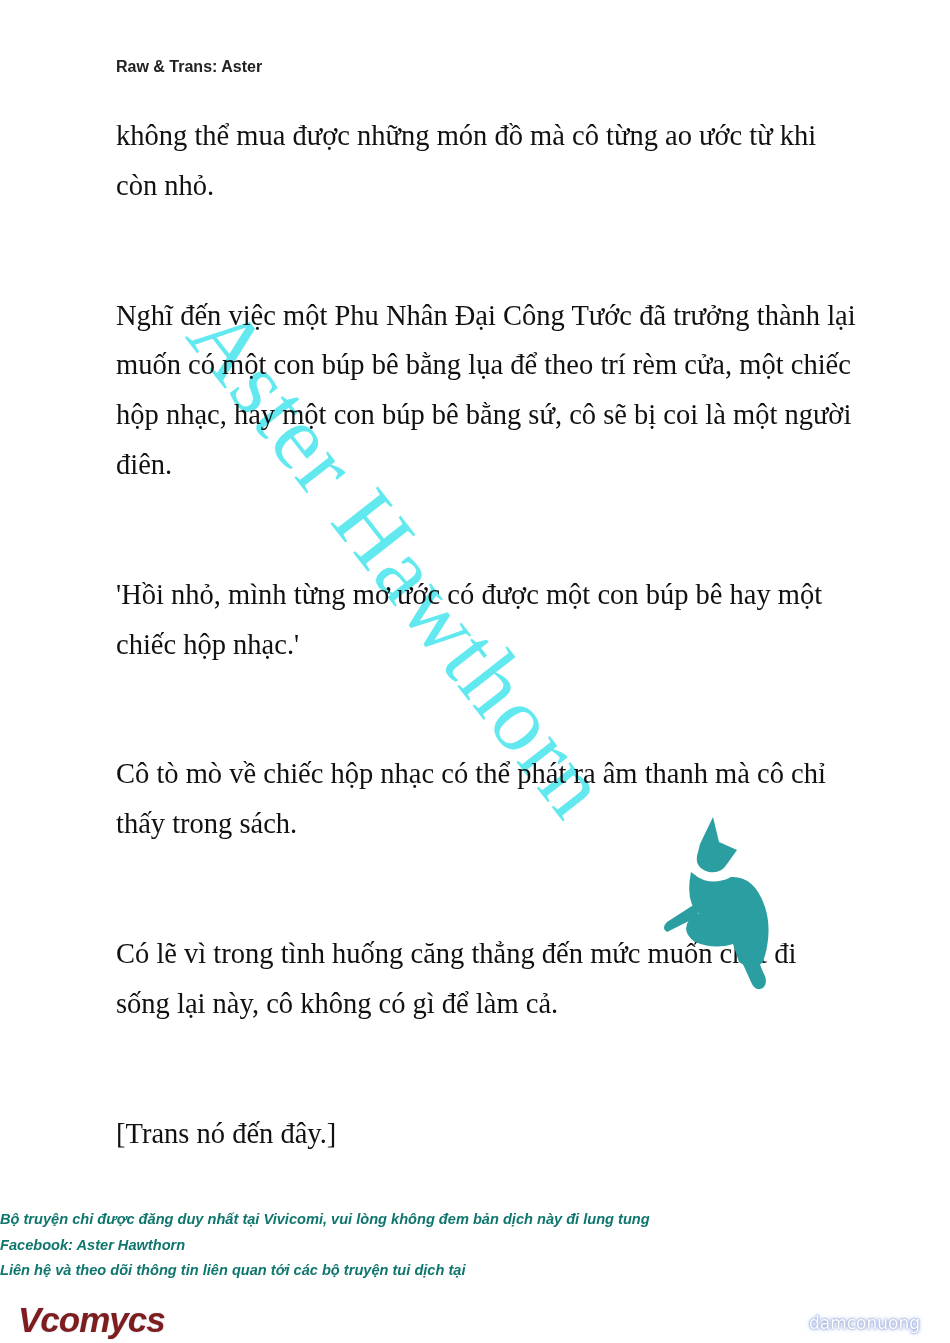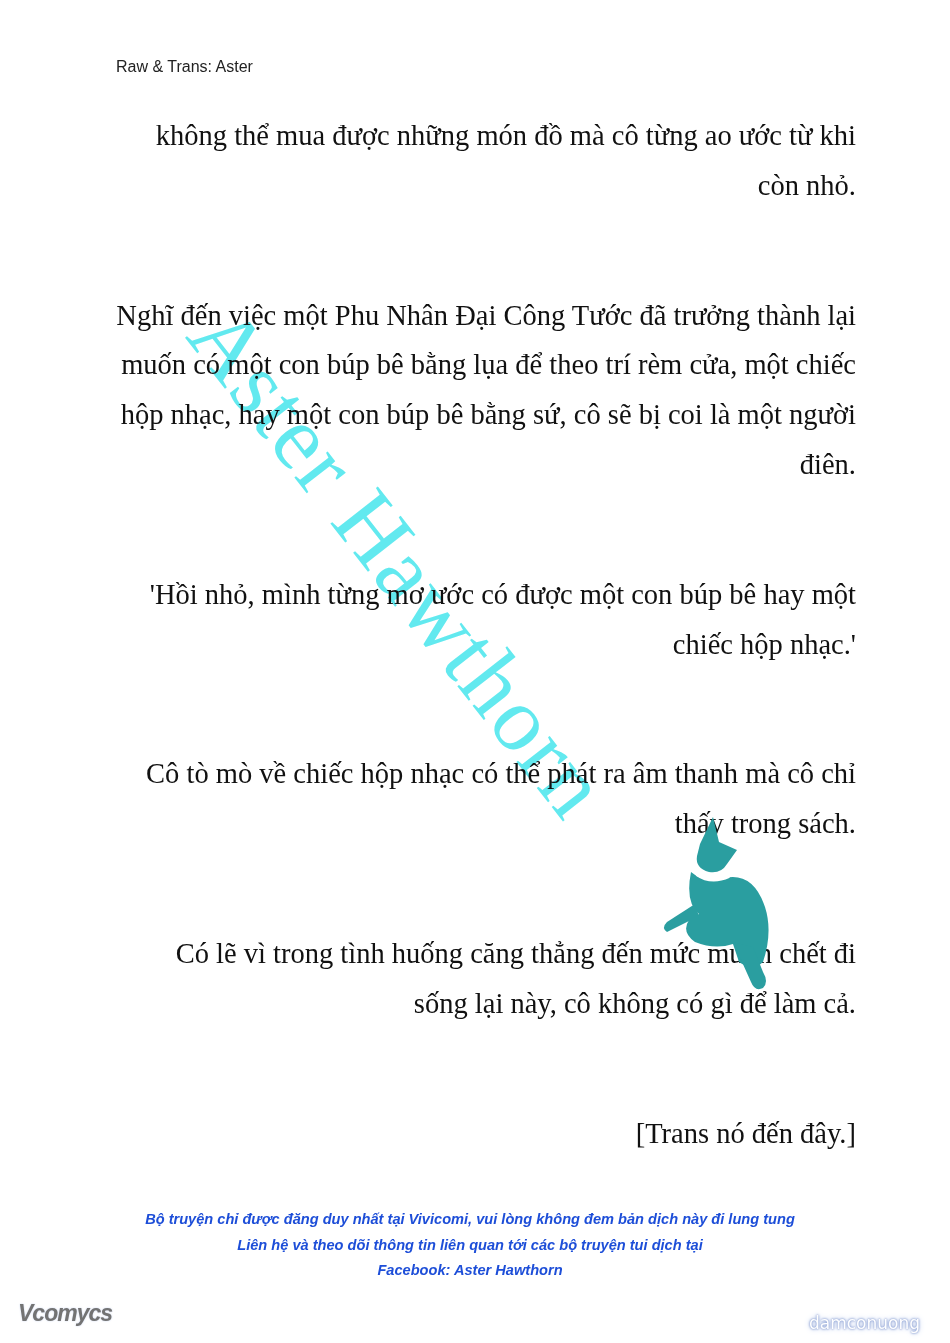--- a/index.html
+++ b/index.html
@@ -2,43 +2,43 @@
 <html><head>
 <meta charset="utf-8">
 <style>
   html, body { margin: 0; padding: 0; }
   body {
     width: 950px; height: 1343px; background: #ffffff; position: relative; overflow: hidden;
     font-family: "Liberation Serif", serif;
   }
   .header {
     position: absolute; left: 116px; top: 58px;
-    font-family: "Liberation Sans", sans-serif; font-size: 16px; color: #222;
+    font-family: "Liberation Sans", sans-serif; font-size: 16px; color: #222; font-weight: bold;
   }
   .body-text {
     position: absolute; left: 116px; top: 111px; width: 740px;
     font-size: 28.5px; line-height: 49.8px; color: #111;
   }
-  .para { margin: 0 0 80px 0; text-align: right; }
+  .para { margin: 0 0 80px 0; }
   .footer {
     position: absolute; left: 0; width: 940px; top: 1207px;
-    text-align: center; font-family: "Liberation Sans", sans-serif;
-    font-style: italic; font-weight: bold; font-size: 14.6px; line-height: 25.5px; color: #1d4ed8;
+    text-align: left; font-family: "Liberation Sans", sans-serif;
+    font-style: italic; font-weight: bold; font-size: 14.6px; line-height: 25.5px; color: #0f766e;
   }
   .watermark {
     position: absolute; left: 110px; top: 560px;
     transform-origin: 0 0; transform: rotate(52deg) translate(-130px,-280px);
     font-family: "Liberation Serif", serif; font-size: 92px; color: #55e8ee;
     opacity: 0.92; white-space: nowrap; letter-spacing: 2px; pointer-events: none;
   }
   .cat { position: absolute; left: 655px; top: 812px; width: 125px; height: 182px; }
   .logo-left {
     position: absolute; left: 18px; top: 1300px;
     font-family: "Liberation Sans", sans-serif; font-style: italic; font-weight: bold;
-    font-size: 23px; color: #737373; letter-spacing: -1px;
+    font-size: 35px; color: #7f1d1d; letter-spacing: -1px;
     text-shadow: 0 0 2px #c9d4ee;
   }
   .logo-right {
     position: absolute; right: 30px; top: 1313px;
     font-family: "DejaVu Sans", sans-serif; font-size: 17px; color: #ffffff;
     text-shadow: 0 0 3px #8aa0d6, 0 0 6px #b8c8ea, 0 0 2px #6f86c2;
   }
 </style>
 </head>
 <body>
@@ -65,18 +65,18 @@
 
     <path d="M40 92 L12 110 Q6 116 12 120 L44 104 Z"></path>
 
     <path d="M78 130 L96 170 Q100 180 108 176 Q114 170 108 160 L98 135 Z"></path>
   </g>
   <path d="M42 62 Q56 72 74 64" stroke="#ffffff" stroke-width="4" fill="none"></path>
 </svg>
 
 <div class="footer">
   <div>Bộ truyện chỉ được đăng duy nhất tại Vivicomi, vui lòng không đem bản dịch này đi lung tung</div>
+  <div>Facebook: Aster Hawthorn</div>
   <div>Liên hệ và theo dõi thông tin liên quan tới các bộ truyện tui dịch tại</div>
-  <div>Facebook: Aster Hawthorn</div>
 </div>
 
 <div class="logo-left">Vcomycs</div>
 <div class="logo-right">damconuong</div>
 
 </body></html>

